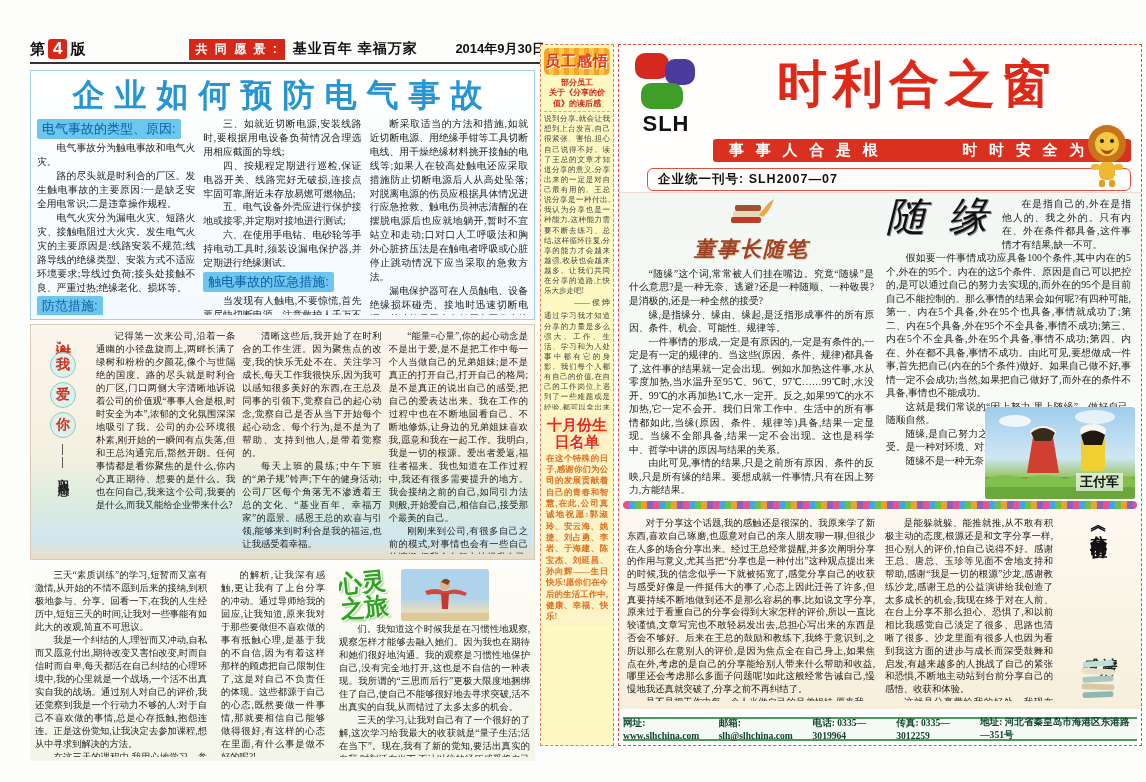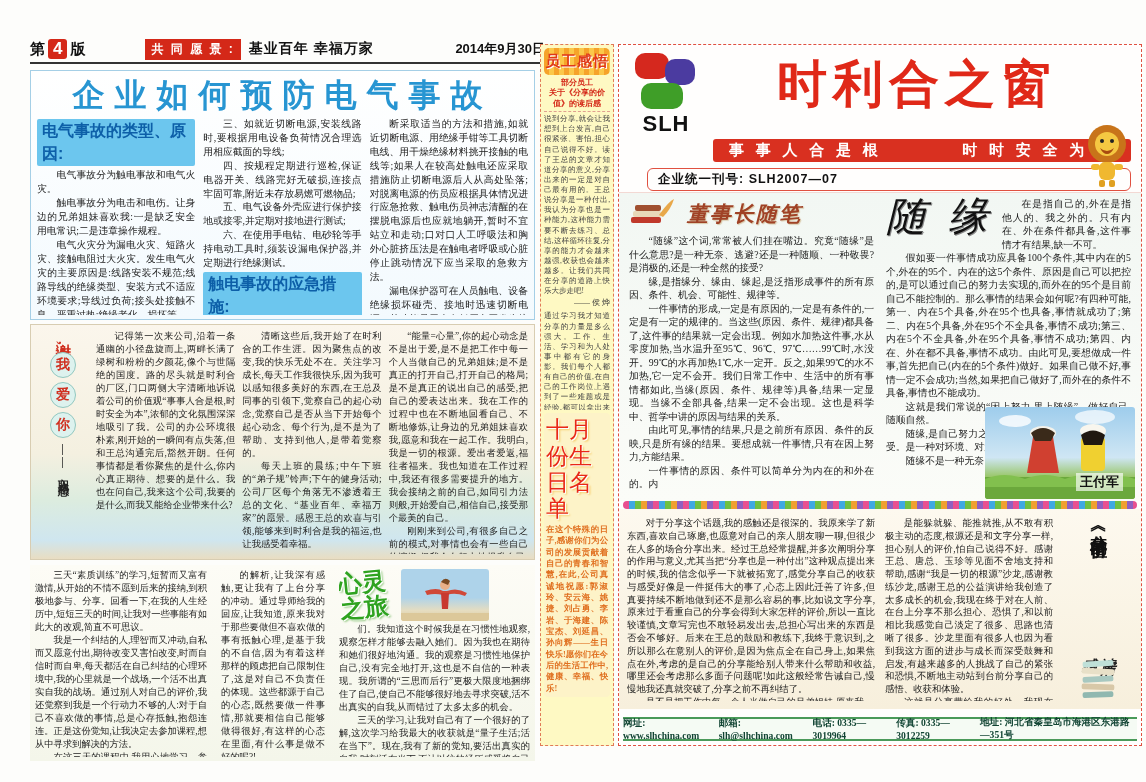--- a/index.html
+++ b/index.html
@@ -6,33 +6,33 @@
   html,body { width:1146px; height:782px; background:#f7f6f2; font-family:"Liberation Serif", serif; }
   .canvas { position:relative; width:1146px; height:782px; background:#fdfdfb; overflow:hidden; }
   .para { text-indent:2em; margin:0; text-align:justify; }
 
   
   .lp-header { position:absolute; left:30px; top:36px; width:515px; height:28px;
     display:flex; align-items:center; border-bottom:2px solid #333; font-family:"Liberation Sans",sans-serif; }
   .lp-page-no { font-size:15px; font-weight:bold; color:#111; display:flex; align-items:center; gap:3px; }
   .pg-num { display:inline-block; background:#d42818; color:#fff; font-size:17px; font-weight:bold;
     padding:0 5px; border-radius:3px; line-height:20px; }
-  .lp-vision { margin-left:60px; display:flex; align-items:center; gap:8px; }
+  .lp-vision { margin-left:104px; display:flex; align-items:center; gap:8px; }
   .vision-label { background:#d42818; color:#fff; font-size:12px; font-weight:bold; padding:2px 6px; letter-spacing:2px; }
   .vision-text { font-size:14px; font-weight:bold; color:#111; letter-spacing:1px; }
   .lp-date { margin-left:auto; font-size:13px; font-weight:bold; color:#111; }
 
   .electric-box { position:absolute; left:30px; top:70px; width:505px; height:250px;
     border:1px solid #a5cfe6; background:linear-gradient(#ffffff,#f3fafe); padding:4px 6px; overflow:hidden; }
   .electric-title { text-align:center; font-size:32px; font-weight:bold; color:#2795d2;
     letter-spacing:10px; line-height:40px; }
   .electric-cols { display:flex; gap:8px; margin-top:2px; }
   .e-col { flex:1; font-size:9.8px; line-height:1.42; color:#1a1a1a; overflow:hidden; height:198px; }
-  .sec-h { display:inline-block; background:#6cc6ee; color:#0d5fa8; font-weight:bold;
-    font-size:16px; padding:1px 5px; margin:2px 0; border-radius:2px; font-family:"Liberation Sans",sans-serif; }
+  .sec-h { display:inline-block; background:#6cc6ee; color:#0d5fa8; font-weight:normal;
+    font-size:13px; padding:1px 5px; margin:2px 0; border-radius:2px; font-family:"Liberation Sans",sans-serif; }
 
   .onboard-box { position:absolute; left:30px; top:324px; width:505px; height:236px;
     border:1px solid #d8cdb2; overflow:hidden; padding:5px 6px;
     background:linear-gradient(180deg,#fbf6ec 0%, #f4f0e0 55%, #dcecdf 75%, #cfe6ef 92%, #e9ddc2 100%); }
   .onboard-inner { display:flex; gap:7px; height:100%; }
   .ob-strip { width:52px; display:flex; flex-direction:column; align-items:center; gap:4px; padding-top:2px; }
   .ob-lead { writing-mode:vertical-rl; color:#d03020; font-weight:bold; font-size:15px; letter-spacing:3px; }
   .ob-bubble { width:26px; height:26px; border-radius:50%; background:#ddf2ee; border:1px solid #92c8c0;
     color:#d03020; font-weight:bold; font-size:14px; display:flex; align-items:center; justify-content:center; }
   .ob-tail { writing-mode:vertical-rl; color:#222; font-weight:bold; font-size:11px; letter-spacing:2px; margin-top:2px; }
@@ -56,21 +56,21 @@
   .sb-header { background:repeating-linear-gradient(90deg,#f6a32a 0 5px, #fbc84a 5px 10px);
     border-radius:5px; text-align:center; padding:4px 1px; margin-bottom:3px; }
   .sb-header span { font-family:"Liberation Sans",sans-serif; font-weight:bold; font-size:15px; color:#e03818;
     letter-spacing:1px; text-shadow:1px 1px 0 #fff; }
   .sb-subtitle { color:#d42818; font-size:8px; text-align:center; line-height:1.3; font-weight:bold;
     border-bottom:1px dashed #e0a090; padding-bottom:2px; margin-bottom:2px; }
   .sb-notes { height:296px; overflow:hidden; }
   .sb-note { font-size:7.5px; line-height:1.35; color:#444; text-align:justify; }
   .sb-sig { text-align:right; font-size:8px; color:#333; margin:1px 0 3px; }
   .bday { background:#fdf3c8; border-radius:4px; padding:3px 2px; margin-top:3px; }
-  .bday-title { font-family:"Liberation Sans",sans-serif; font-weight:normal; font-size:23px;
+  .bday-title { text-align:center; font-family:"Liberation Sans",sans-serif; font-weight:bold; font-size:15px;
     color:#e82818; line-height:1.15; text-shadow:1px 1px 0 #fff, 2px 2px 2px #f5c860; margin-bottom:2px; }
   .bday-text { font-size:8.4px; font-weight:bold; color:#e07020; line-height:1.35; text-align:justify; }
 
   
   .rp { position:absolute; left:618px; top:44px; width:524px; height:702px;
     border:1px dashed #e05040; background:#fffefd; box-shadow:0 0 0 1px #fff inset; }
   .masthead { position:relative; height:148px; border-bottom:1px solid #f3d9d4; padding:8px 10px 0 10px; }
   .mast-top { display:flex; align-items:flex-start; }
   .slh-logo { width:74px; flex:none; text-align:center; }
   .slh-mark { position:relative; width:62px; height:58px; margin:0 auto; }
@@ -88,21 +88,21 @@
   .info-pill { border:1px solid #e05040; border-radius:6px; padding:2px 10px; font-size:12.5px; font-weight:bold;
     color:#111; font-family:"Liberation Sans",sans-serif; letter-spacing:1px; }
   .info-plain { font-size:12.5px; font-weight:bold; color:#111; font-family:"Liberation Sans",sans-serif;
     border:1px solid #e05040; border-radius:6px; padding:2px 10px; }
   .lion { position:absolute; right:8px; bottom:4px; }
 
   .essay { position:relative; height:308px; padding:4px 10px; overflow:hidden;
     background:linear-gradient(180deg,#f2f7f3,#fbfcf8); }
   .essay-cols { display:flex; gap:12px; height:100%; }
   .es-col { flex:1; font-size:9.8px; line-height:1.38; color:#1a1a1a; overflow:hidden; }
-  .essay-brand { display:flex; align-items:center; gap:12px; margin-bottom:3px; }
+  .essay-brand { display:flex; align-items:center; gap:4px; margin-bottom:3px;flex-direction:column; }
   .essay-brand-title { font-size:21px; font-weight:bold; color:#a04226; letter-spacing:2px;
     text-shadow:1px 1px 1px #d8c8a8; font-style:italic; }
   .suiyuan { float:left; font-size:40px; font-weight:normal; color:#111; line-height:1.0; letter-spacing:6px;
     margin:0 8px 2px 0; font-style:italic; text-shadow:1px 1px 0 #888; }
   .women-photo { position:absolute; right:6px; bottom:2px; width:150px; height:92px; border-radius:3px; overflow:hidden;
     background:linear-gradient(180deg,#9ecdec 0%, #cfe6f4 55%, #8fc04e 80%, #6ba83c 100%); }
   .essay-sig { position:absolute; right:18px; bottom:10px; font-weight:bold; font-size:13px; color:#111;
     background:rgba(255,255,255,.65); padding:0 4px; font-family:"Liberation Sans",sans-serif; }
 
   .divider { height:8px; margin:0 4px;
@@ -143,21 +143,21 @@
     <div class="lp-date">2014年9月30日</div>
   </div>
 
   <div class="electric-box">
     <div class="electric-title">企业如何预防电气事故</div>
     <div class="electric-cols">
       <div class="e-col">
         <span class="sec-h">电气事故的类型、原因:</span>
         <div>
             <p class="para">电气事故分为触电事故和电气火灾。</p>
-            <p class="para">触电事故分为电击和电伤。让身边的兄弟姐妹喜欢我:一是缺乏安全用电常识;二是违章操作规程。</p>
+            <p class="para">路的尽头就是时利合的厂区。发生触电事故的主要原因:一是缺乏安全用电常识;二是违章操作规程。</p>
             <p class="para">电气火灾分为漏电火灾、短路火灾、接触电阻过大火灾。发生电气火灾的主要原因是:线路安装不规范;线路导线的绝缘类型、安装方式不适应环境要求;导线过负荷;接头处接触不良、严重过热;绝缘老化、损坏等。</p>
           </div>
         <span class="sec-h">防范措施:</span>
         <div>
             <p class="para">一、电气的安装、维修、保养必须由持有《中华人民共和国特种作业人员操作证》的电气作业人员(俗称:电工)进行操作;</p>
           </div>
       </div>
       <div class="e-col">
         <div>
             <p class="para">三、如就近切断电源,安装线路时,要根据用电设备负荷情况合理选用相应截面的导线;</p>

